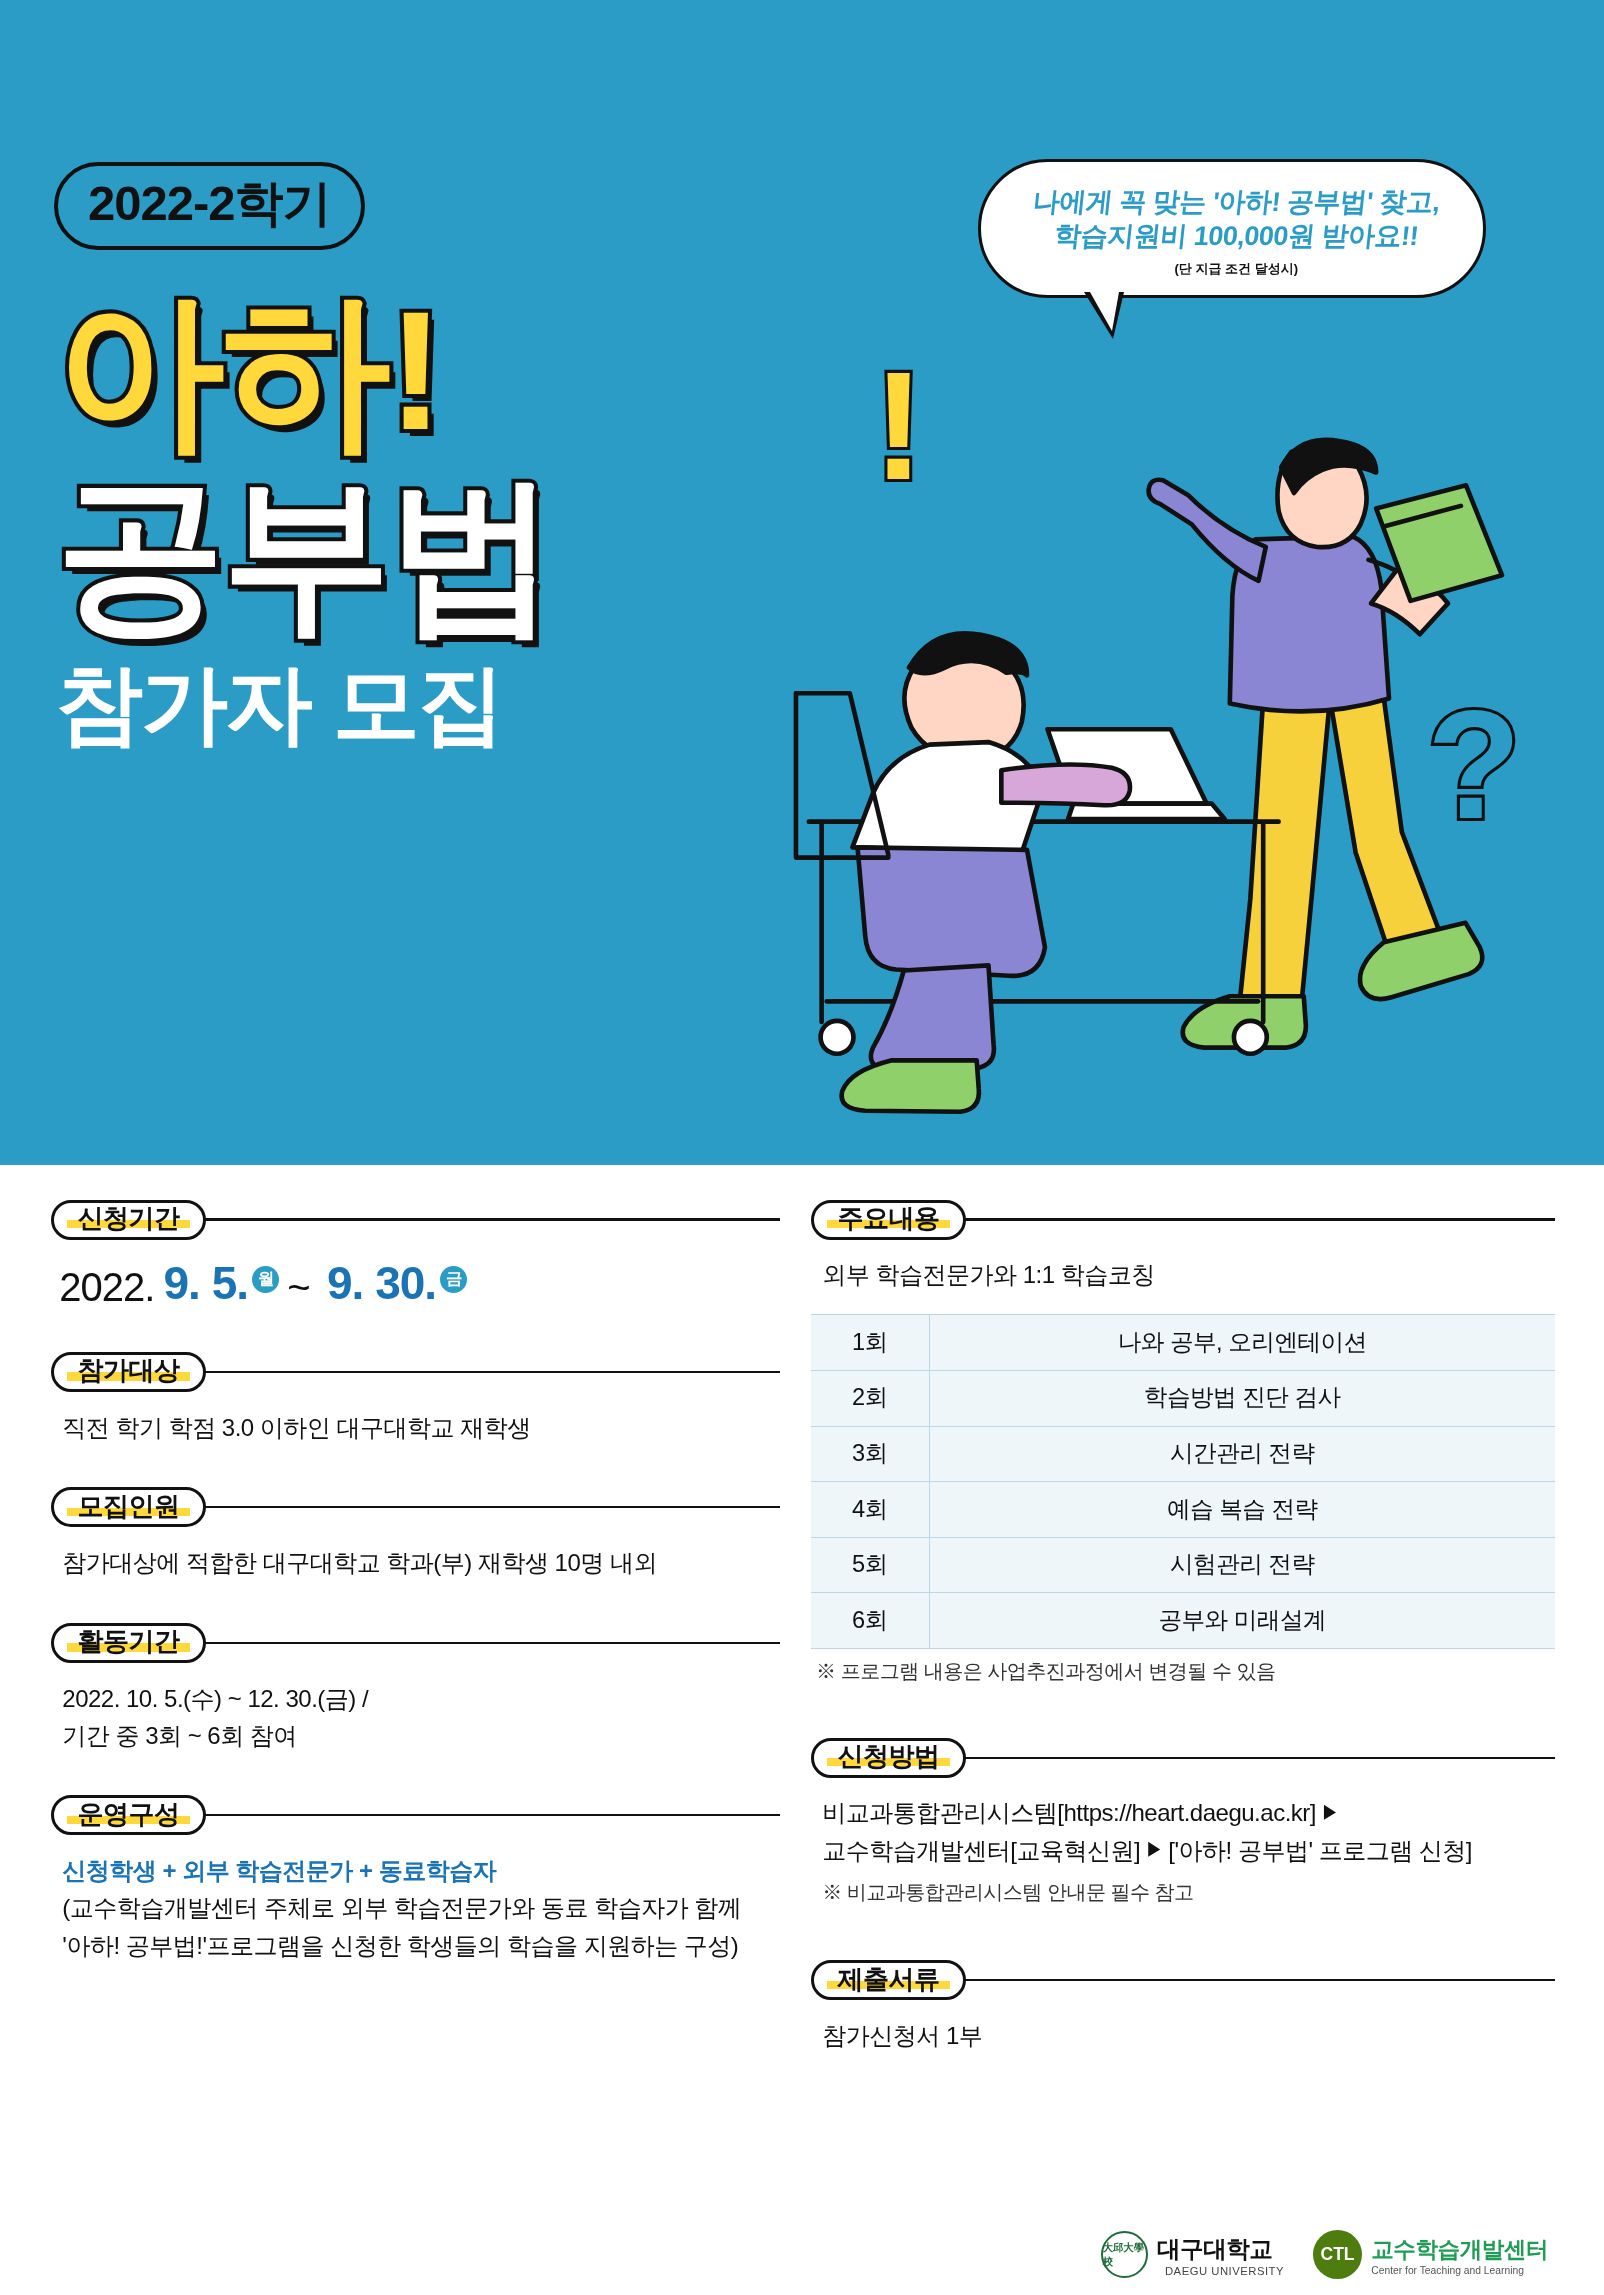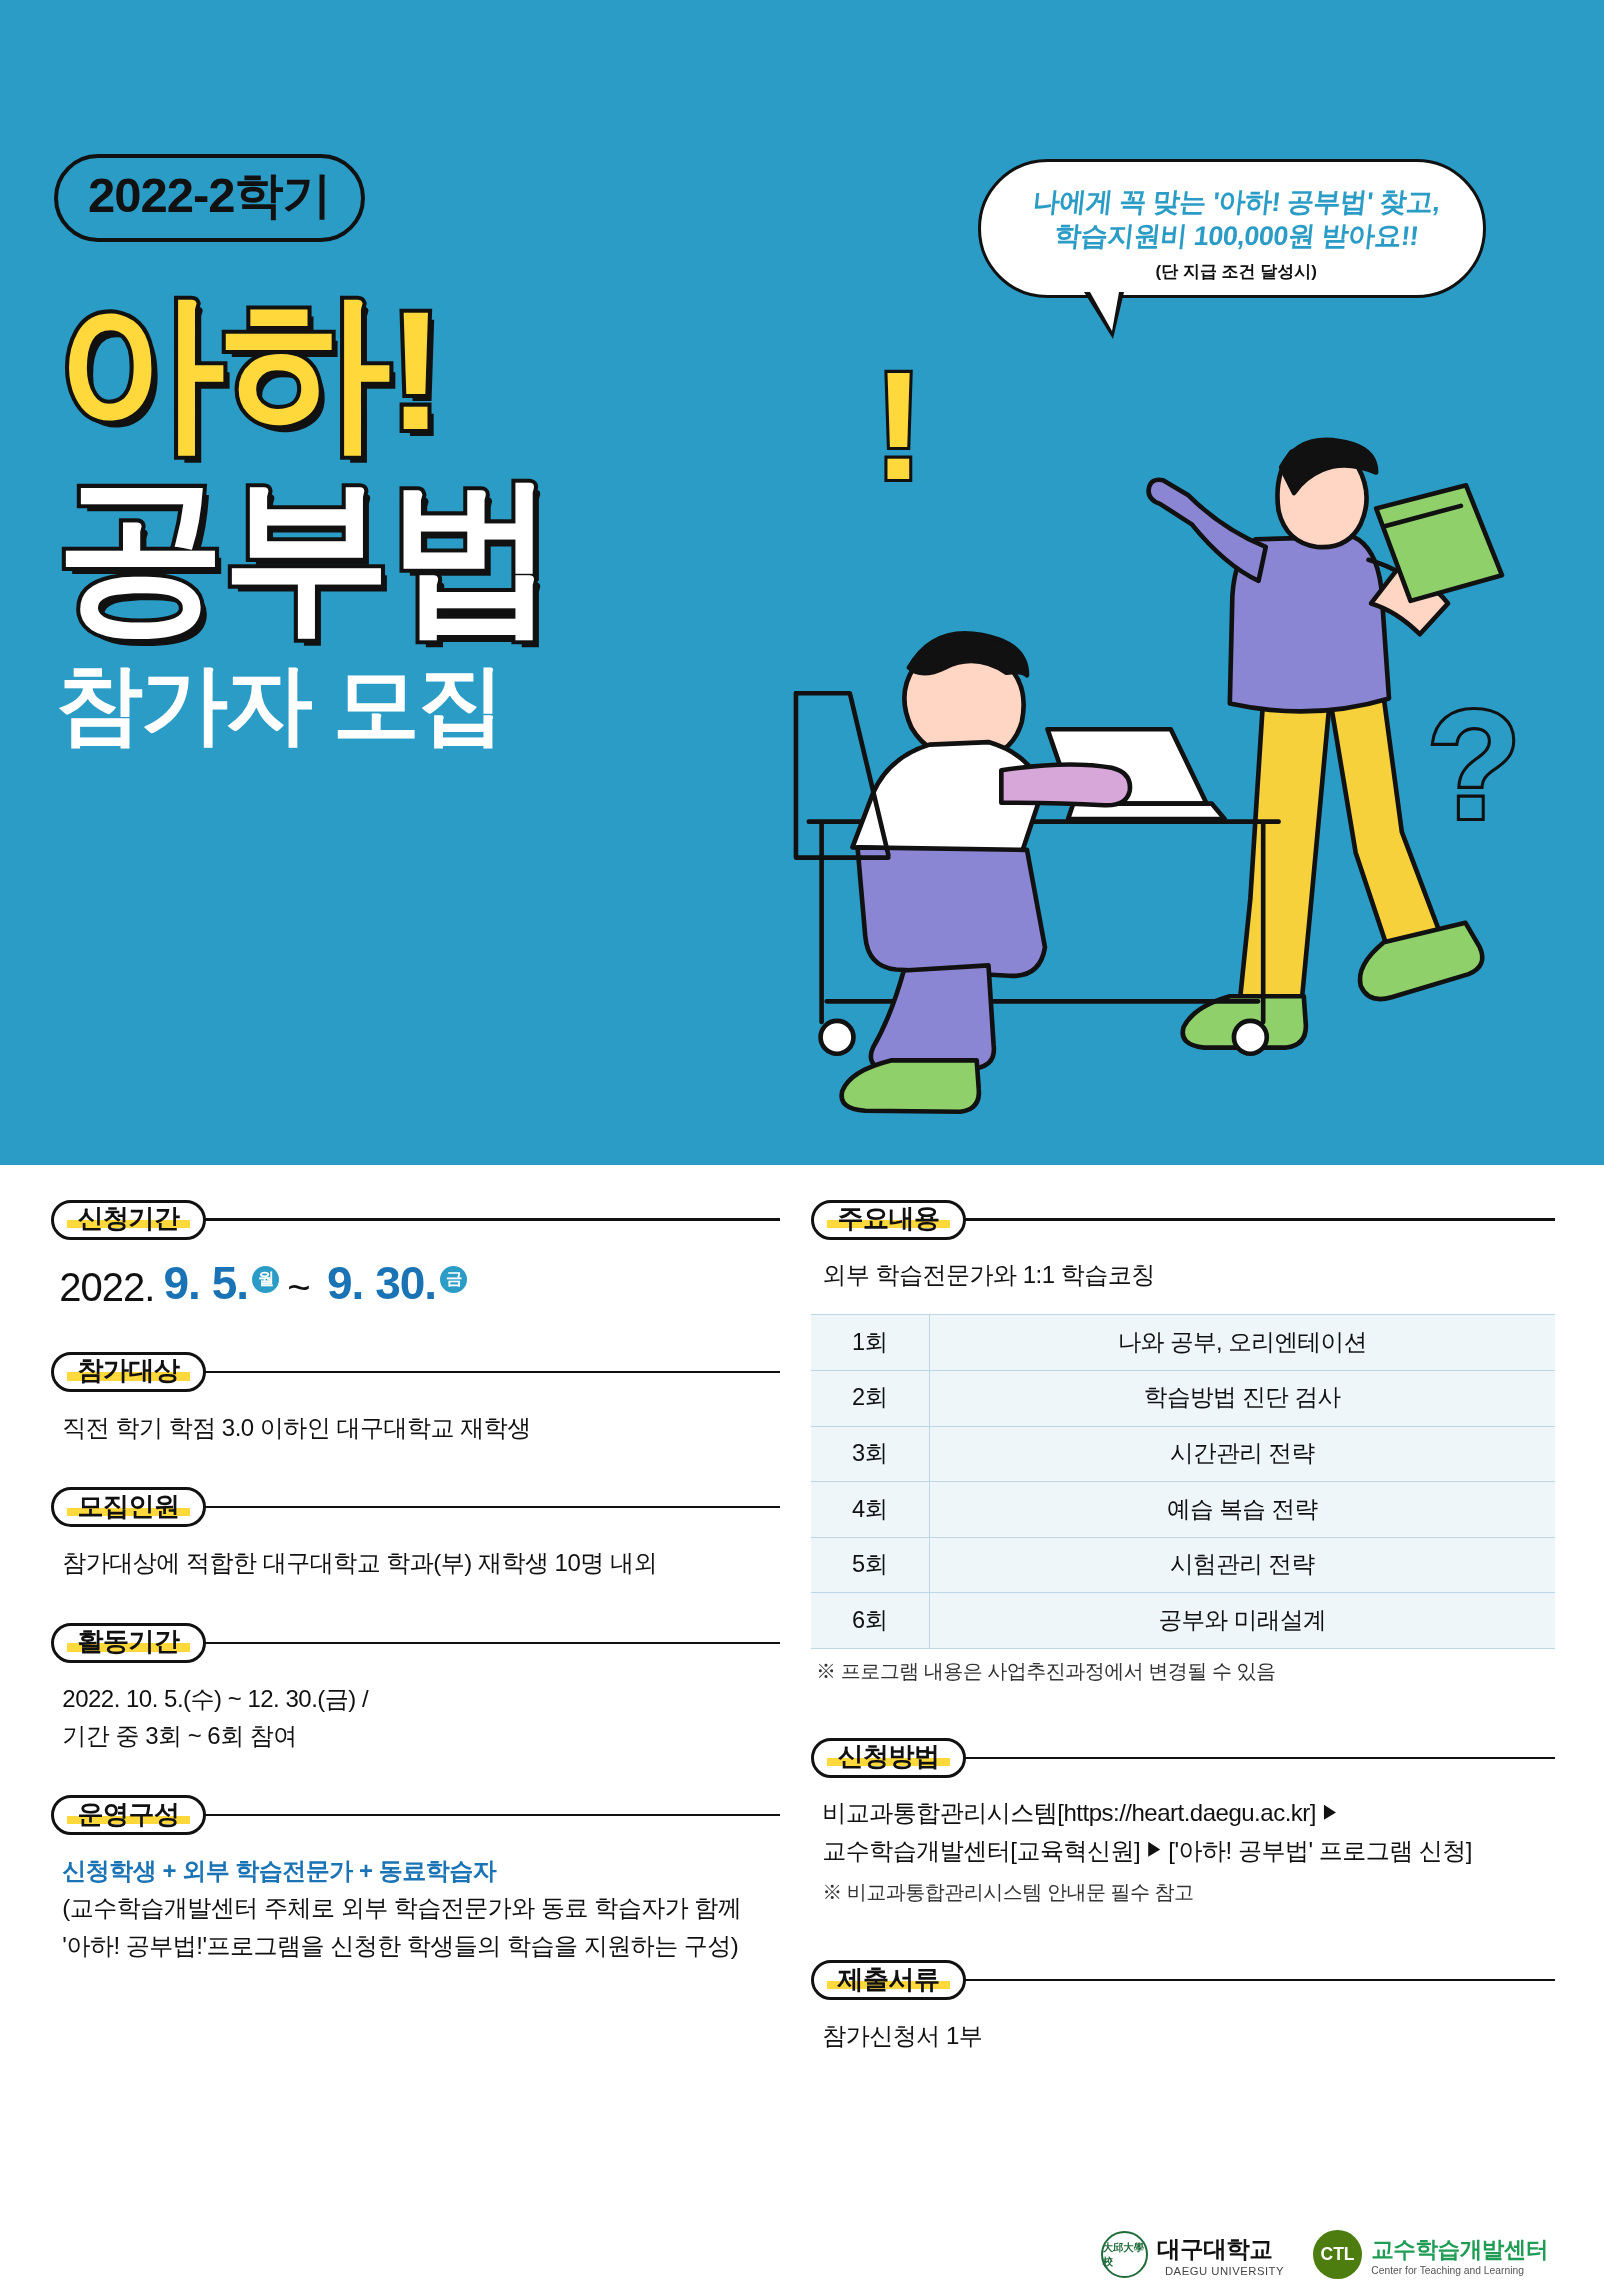--- a/index.html
+++ b/index.html
@@ -21,21 +21,21 @@
     position: relative;
     width: 100%;
     height: 1165px;
     background: #2b9cc6;
     overflow: hidden;
   }
 
   .badge-year {
     position: absolute;
     left: 54px;
-    top: 154px;
+    top: 162px;
     padding: 13.3px 30px 17.5px 30px;
     border: 4.6px solid #111111;
     border-radius: 46px;
     background: #2b9cc6;
     font-size: 49px;
     font-weight: bold;
     letter-spacing: -1px;
     color: #111111;
     line-height: 1;
   }
@@ -90,21 +90,21 @@
   }
   .bubble-l1, .bubble-l2 {
     font-size: 27px;
     font-weight: bold;
     color: #2b9cc6;
     letter-spacing: -0.5px;
     line-height: 1.28;
     transform: skewX(-6deg);
   }
   .bubble-l3 {
-    font-size: 17px;
+    font-size: 13px;
     font-weight: bold;
     color: #111111;
     margin-top: 6.2px;
   }
   .bubble-tail {
     position: absolute;
     left: 103px;
     bottom: -44px;
     width: 0; height: 0;
     border-left: 29px solid transparent;

